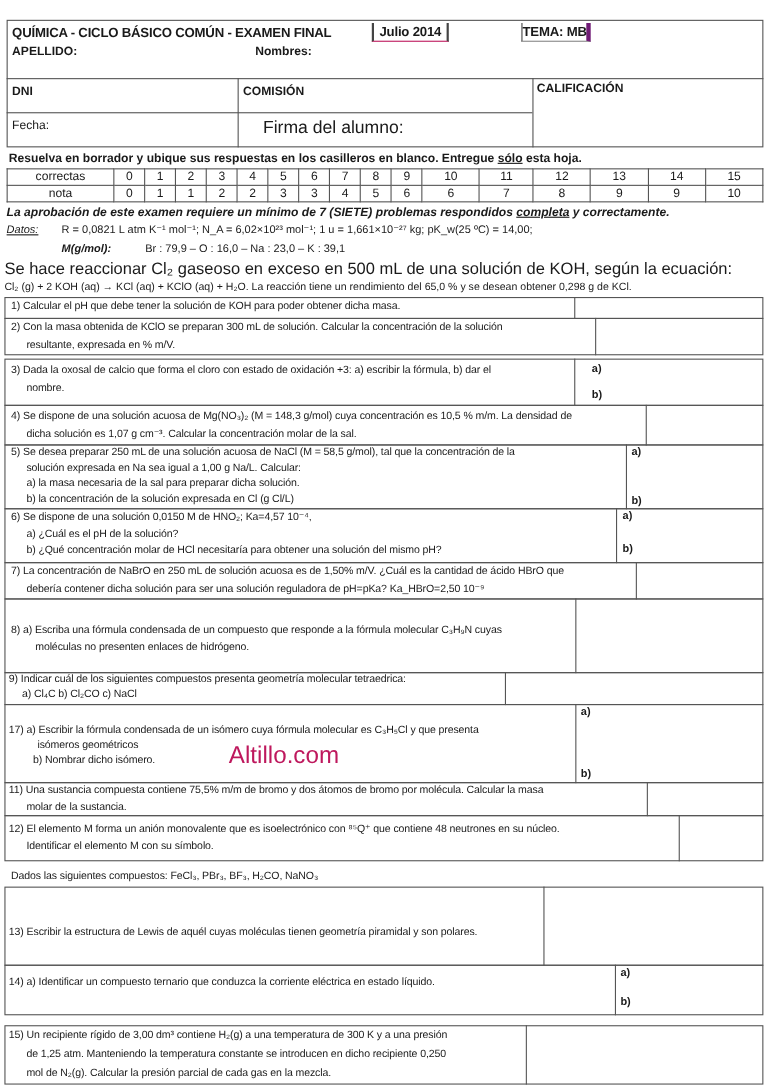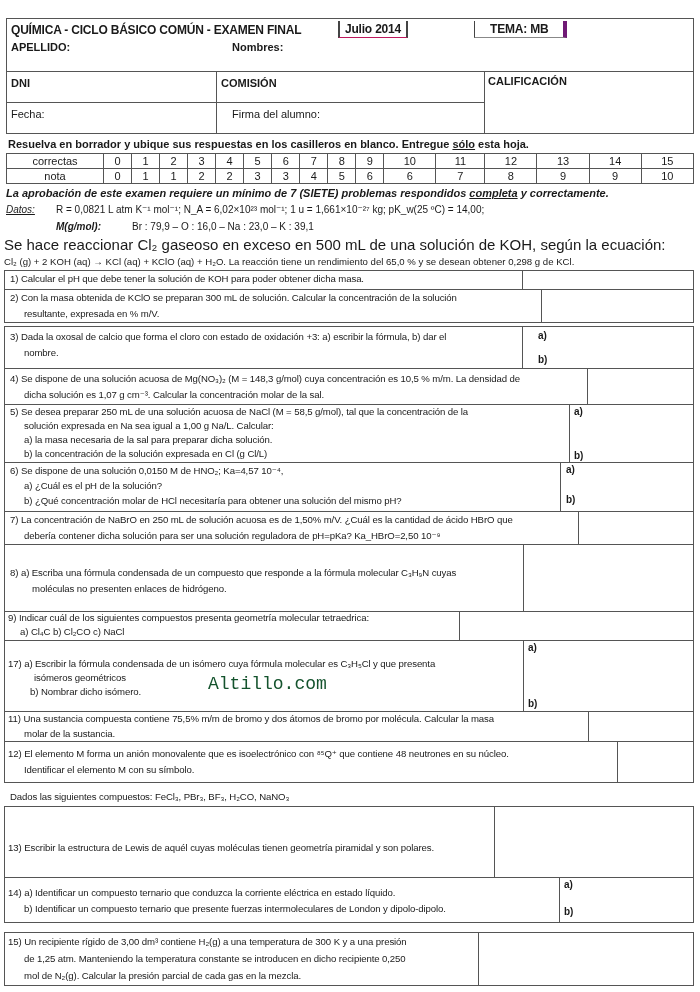--- a/index.html
+++ b/index.html
@@ -13,43 +13,43 @@
   .vline { position:absolute; width:0; border-left:1px solid #555; }
   .hline { position:absolute; height:0; border-top:1px solid #555; }
   .bold { font-weight:bold; }
   .hdr { font-size:12px; font-weight:bold; letter-spacing:-0.2px; }
   .lbl { font-size:11px; font-weight:bold; }
   .q { font-size:9.6px; line-height:16px; letter-spacing:-0.1px; }
   .t { font-size:10px; line-height:16px; }
   table.grade { position:absolute; border-collapse:collapse; font-size:11px; }
   table.grade td { border:1px solid #555; text-align:center; height:14px; padding:0; }
   .ans { font-size:10px; font-weight:bold; position:absolute; }
-  .watermark { position:absolute; font-size:18px; color:#14532d; font-family:Liberation Mono, monospace; letter-spacing:0px; }
+  .watermark { position:absolute; font-size:22px; color:#be185d; font-family:Liberation Sans, sans-serif; letter-spacing:0px; }
   .ul { text-decoration:underline; }
   .it { font-style:italic; }
 </style>
 </head>
 <body>
 
 <div class="box" style="left:6px; top:18px; width:688px; height:116px;"></div>
 <div class="hline" style="left:6px; top:71px; width:688px;"></div>
 <div class="hline" style="left:6px; top:102px; width:478px;"></div>
 <div class="vline" style="left:216px; top:71px; height:63px;"></div>
 <div class="vline" style="left:484px; top:71px; height:63px;"></div>
 
 <div class="abs hdr" style="left:11px; top:23px;">QUÍMICA - CICLO BÁSICO COMÚN - EXAMEN FINAL</div>
 <div class="abs hdr" style="left:338px; top:21px; border-left:2px solid #444; border-right:2px solid #444; border-bottom:1px solid #be185d; padding:1px 5px;">Julio 2014</div>
-<div class="abs hdr" style="left:474px; top:21px; border-left:1px solid #444; border-right:4px solid #701a75; border-bottom:1px solid #888; padding:1px 15px;">TEMA: MB</div>
+<div class="abs hdr" style="left:474px; top:21px; border-left:1px solid #444; border-right:4px solid #701a75; border-bottom:1px solid #888; padding:1px 0;">TEMA: MB</div>
 <div class="abs lbl" style="left:11px; top:41px;">APELLIDO:</div>
 <div class="abs lbl" style="left:232px; top:41px;">Nombres:</div>
 <div class="abs lbl" style="left:11px; top:77px;">DNI</div>
 <div class="abs lbl" style="left:221px; top:77px;">COMISIÓN</div>
 <div class="abs lbl" style="left:488px; top:75px;">CALIFICACIÓN</div>
 <div class="abs" style="left:11px; top:108px; font-size:11px;">Fecha:</div>
-<div class="abs" style="left:232px; top:108px; font-size:11px;">Firma del alumno:</div>
+<div class="abs" style="left:239px; top:108px; font-size:16px;">Firma del alumno:</div>
 
 <div class="abs" style="left:8px; top:138px; font-size:11px; font-weight:bold;">
   <span>Resuelva en borrador y ubique sus respuestas en los casilleros en blanco. Entregue </span><span class="ul">sólo</span><span> esta hoja.</span>
 </div>
 
 <table class="grade" style="left:6px; top:153px; width:688px;">
   <tbody>
       <tr>
     <td style="width:96px;">correctas</td>
     <td>0</td>
@@ -172,21 +172,21 @@
 
 <div class="abs q" style="left:10px; top:789px;">Dados las siguientes compuestos:  FeCl₃, PBr₃, BF₃,  H₂CO, NaNO₃</div>
 
 <div class="box" style="left:4px; top:806px; width:690px; height:72px;"></div>
 <div class="vline" style="left:494px; top:806px; height:72px;"></div>
 <div class="abs q" style="left:8px; top:840px;"><span>13)</span> <span>Escribir la estructura de Lewis de aquél cuyas moléculas tienen geometría piramidal y son polares.</span></div>
 <div class="abs" style="left:496px; top:807px; width:197px; height:70px;"></div>
 
 <div class="box" style="left:4px; top:877px; width:690px; height:46px;"></div>
 <div class="vline" style="left:559px; top:877px; height:46px;"></div>
-<div class="abs q" style="left:8px; top:885px;"><span>14)</span> <span>a) Identificar un compuesto ternario que conduzca la corriente eléctrica en estado líquido.</span><br><span style="padding-left:16px;">b) Identificar un compuesto ternario que presente fuerzas intermoleculares de London y dipolo-dipolo.</span></div>
+<div class="abs q" style="left:8px; top:885px;"><span>14)</span> <span>a) Identificar un compuesto ternario que conduzca la corriente eléctrica en estado líquido.</span><br></div>
 <div class="ans" style="left:564px; top:879px;">a)</div>
 <div class="ans" style="left:564px; top:906px;">b)</div>
 <div class="abs" style="left:561px; top:878px; width:132px; height:44px;"></div>
 
 <div class="box" style="left:4px; top:932px; width:690px; height:54px;"></div>
 <div class="vline" style="left:478px; top:932px; height:54px;"></div>
 <div class="abs q" style="left:8px; top:933px; line-height:17px;"><span>15)</span> <span>Un recipiente rígido de 3,00 dm³ contiene H₂(g) a una temperatura de 300 K y a una presión</span><br><span style="padding-left:16px;">de 1,25 atm. Manteniendo la temperatura constante se introducen en dicho recipiente 0,250</span><br><span style="padding-left:16px;">mol de N₂(g). Calcular la presión parcial de cada gas en la mezcla.</span></div>
 <div class="abs" style="left:480px; top:933px; width:213px; height:52px;"></div>
 
 </body></html>

